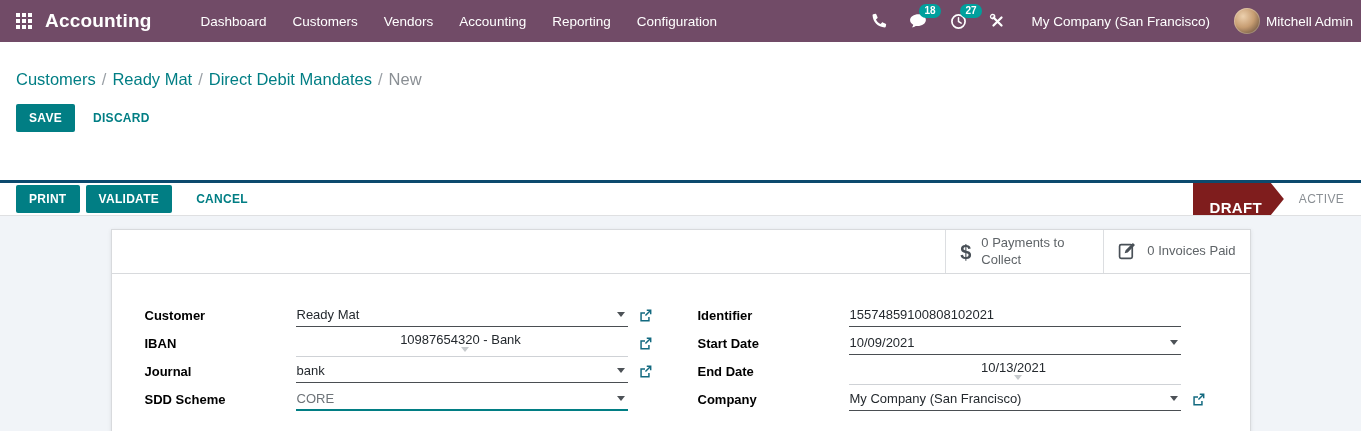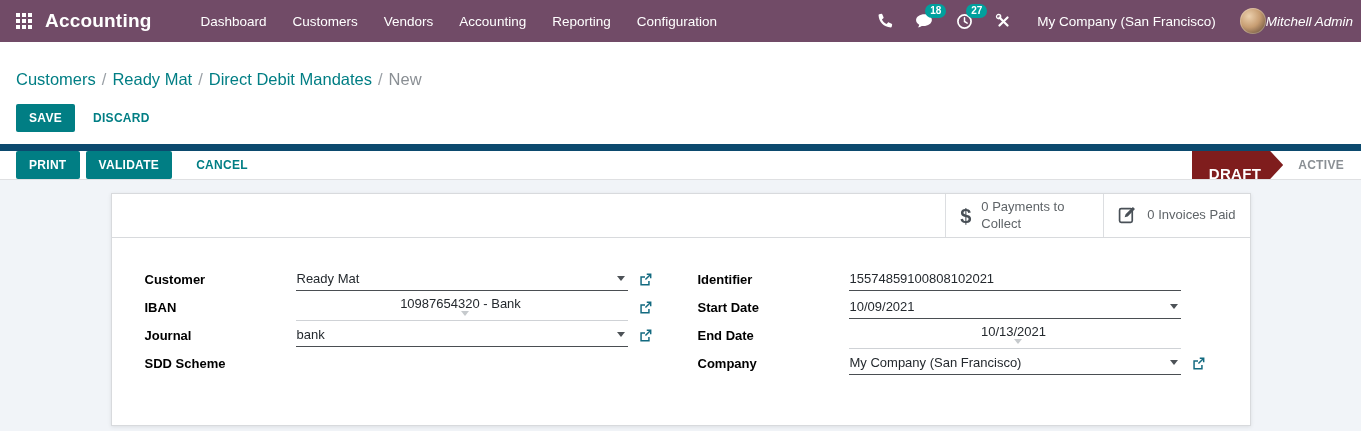--- a/index.html
+++ b/index.html
@@ -33,21 +33,21 @@
     font-size:10px; font-weight:700;
     padding:1px 5px; border-radius:9px; line-height:12px;
   }
   .company-switch { font-size:13.5px; padding:0 14px; cursor:pointer; }
   .user-menu { display:flex; align-items:center; padding-left:10px; cursor:pointer; }
   .avatar {
     width:26px; height:26px; border-radius:50%;
     background:radial-gradient(circle at 35% 32%, #ecd0ae 0%, #c79d72 45%, #7d6148 78%, #5d4836 100%);
     box-shadow:inset 0 0 0 1px rgba(255,255,255,.25);
   }
-  .user-name { font-size:13.5px; margin-left:0;font-style:italic; }
+  .user-name { font-size:13.5px; margin-left:6px; }
 
   
   .control-panel { background:#fff; padding:25px 16px 12px 16px; }
   .breadcrumb { font-size:16.5px; line-height:24px; }
   .bc-link { color:#017e84; cursor:pointer; text-decoration:none; }
   .bc-sep { color:#9aa0a6; margin:0 6px; }
   .bc-current { color:#8a8f94; }
   .action-row { margin-top:13px; display:flex; align-items:center; }
   .btn {
     display:inline-flex; align-items:center; justify-content:center;
@@ -55,37 +55,38 @@
     border:none; border-radius:2px; cursor:pointer;
     font-family:"Liberation Sans", sans-serif;
   }
   .btn-primary { background:#017e84; color:#fff; padding:7px 13px; }
   .btn-link { background:transparent; color:#017e84; padding:7px 4px; margin-left:14px; }
 
   
   .statusbar {
     flex:0 0 36px; height:36px;
     background:#fff;
-    border-top:7px solid #0c4a6e;
+    border-top:3px solid #0c4a6e;
     border-bottom:1px solid #dfe0e2;
     display:flex; align-items:stretch;
     padding-left:16px;
+    margin-top:36px;
   }
   .sb-left { display:flex; align-items:center; gap:6px; }
   .sb-right { margin-left:auto; display:flex; align-items:stretch; }
   .stage-arrow {
     display:flex; align-items:center;
     background:#7f1d1d; color:#fff;
     font-size:15px; font-weight:700; letter-spacing:.3px;
     padding:16px 22px 0 17px; cursor:pointer;
     clip-path:polygon(0 0, calc(100% - 13px) 0, 100% 50%, calc(100% - 13px) 100%, 0 100%);
   }
   .stage-plain {
     display:flex; align-items:center;
-    color:#8a8f94; font-size:12px; font-weight:700; letter-spacing:.3px;
+    color:#8a8f94; font-size:12px; font-weight:400; letter-spacing:.3px;
     padding:0 17px 0 15px; cursor:pointer;
   }
 
   
   .content { flex:1; background:#f1f4f8; overflow:hidden; }
   .sheet {
     width:1140px; margin:13px auto 0;
     background:#fff;
     border:1px solid #d8dadd;
     box-shadow:0 1px 4px rgba(0,0,0,.09);
@@ -270,20 +271,27 @@
             <span class="ext-slot">
               <svg width="14" height="14" viewBox="0 0 16 16">
                   <path d="M12.5 9v4.5h-9v-9H8" fill="none" stroke="#136a80" stroke-width="1.7"></path>
                   <path d="M10 1.5h4.5V6M14 2L8.5 7.5" fill="none" stroke="#136a80" stroke-width="1.7"></path>
                 </svg>
             </span>
           </div>
         </div>
         <div class="row accent">
           <span class="f-label">SDD Scheme</span>
+          <div class="field">
+            <div class="line">
+              <span class="f-value muted">CORE</span>
+              <span class="caret"></span>
+            </div>
+            <span class="ext-slot"></span>
+          </div>
         </div>
       </div>
 
       <div class="col">
         <div class="row">
           <span class="f-label">Identifier</span>
           <div class="field">
             <div class="line">
               <span class="f-value">15574859100808102021</span>
             </div>

